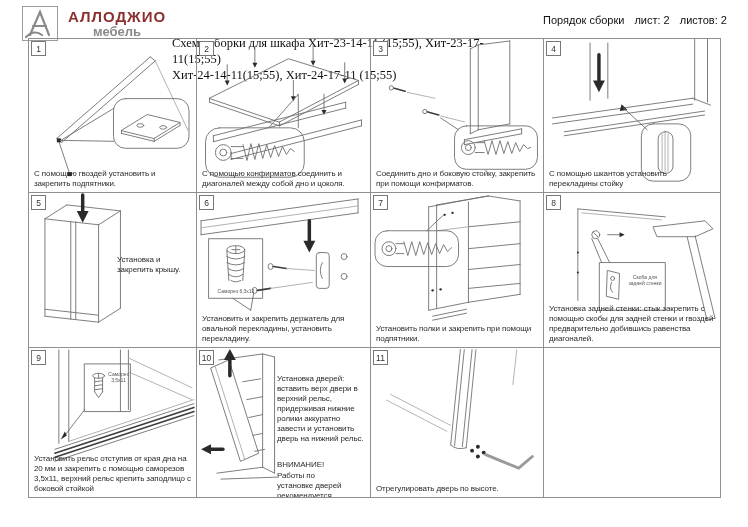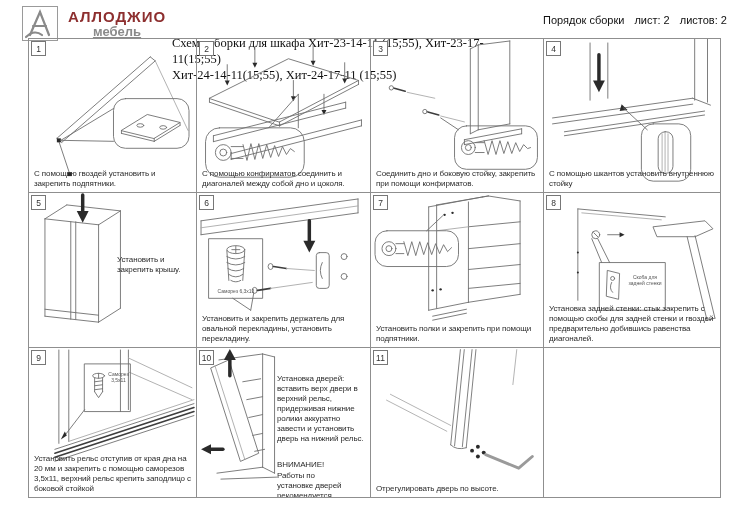--- a/index.html
+++ b/index.html
@@ -3,21 +3,21 @@
 <meta charset="utf-8">
 <style>
   html,body{margin:0;padding:0;background:#ffffff;}
   .page{position:relative;width:748px;height:527px;background:#ffffff;overflow:hidden;
         font-family:"Liberation Sans",sans-serif;color:#2b2b2b;border-radius:12px;}
 
   
   .logo-box{position:absolute;left:22px;top:6px;width:34px;height:33px;border:1px solid #9a9a9a;}
   .brand{position:absolute;left:62px;top:8px;width:110px;text-align:center;}
   .brand-name{font-size:15px;font-weight:bold;letter-spacing:1px;color:#8d2f2f;}
-  .brand-sub{font-size:13px;font-weight:bold;color:#8a8a8a;margin-top:-1px;text-decoration:underline;}
+  .brand-sub{font-size:13px;font-weight:bold;color:#8a8a8a;margin-top:-1px;}
   .doc-title{position:absolute;left:172px;top:7px;width:330px;
              font-family:"Liberation Serif",serif;font-size:12.5px;line-height:1.28;color:#111;margin-top:28px;}
   .order{position:absolute;left:543px;top:14px;font-size:11px;color:#111;white-space:nowrap;}
   .order span{margin-right:10px;}
 
   
   .grid{position:absolute;left:28px;top:38px;width:692px;height:459px;
         display:grid;grid-template-columns:168px 174px 173px 177px;grid-template-rows:154px 155px 150px;
         border-top:1px solid #8f8f8f;border-left:1px solid #8f8f8f;}
   .cell{position:relative;border-right:1px solid #8f8f8f;border-bottom:1px solid #8f8f8f;
@@ -182,42 +182,42 @@
           <line x1="165" y1="0" x2="165" y2="64"></line>
           <line x1="150" y1="60" x2="168" y2="67"></line>
         <polygon class="fill" points="78,66 84,72 76,73"></polygon>
         <line x1="80" y1="70" x2="104" y2="92"></line>
         <rect rx="12" x="98" y="86" width="50" height="58"></rect>
         <rect rx="7" x="115" y="94" width="15" height="42"></rect>
         <line class="light" x1="119" y1="96" x2="119" y2="134"></line>
           <line class="light" x1="122" y1="95" x2="122" y2="135"></line>
           <line class="light" x1="125" y1="96" x2="125" y2="134"></line>
       </svg>
-      <div class="caption">С помощью шкантов установить внутреннюю стойку</div>
+      <div class="caption">С помощью шкантов установить перекладины стойку</div>
     </div>
 
     <div class="cell">
       <div class="num">5</div>
       <svg class="diag" viewBox="0 0 168 155">
         <line x1="16" y1="26" x2="16" y2="124"></line>
           <line x1="16" y1="26" x2="70" y2="32"></line>
         <line x1="70" y1="32" x2="70" y2="130"></line>
           <line x1="16" y1="124" x2="70" y2="130"></line>
         <line x1="16" y1="26" x2="38" y2="12"></line>
           <line x1="38" y1="12" x2="92" y2="18"></line>
           <line x1="92" y1="18" x2="70" y2="32"></line>
         <line x1="92" y1="18" x2="92" y2="116"></line>
           <line x1="92" y1="116" x2="70" y2="130"></line>
         <line x1="42" y1="29" x2="42" y2="127"></line>
           <line x1="47" y1="29" x2="47" y2="127"></line>
         <line x1="16" y1="117" x2="70" y2="123"></line>
         <line class="thick" x1="54" y1="2" x2="54" y2="18"></line>
           <polygon class="fill" points="48,18 60,18 54,30"></polygon>
       </svg>
-      <div class="caption cap-mid-right">Установить и закрепить крышу.</div>
+      <div class="caption cap-mid-right">Установка и закрепить крышу.</div>
     </div>
 
     <div class="cell">
       <div class="num">6</div>
       <svg class="diag" viewBox="0 0 174 155">
         <line x1="4" y1="28" x2="162" y2="6"></line>
           <line x1="4" y1="42" x2="162" y2="20"></line>
         <line x1="4" y1="28" x2="4" y2="42"></line>
           <line x1="162" y1="6" x2="162" y2="20"></line>
         <line class="light" x1="4" y1="35" x2="162" y2="13"></line>

